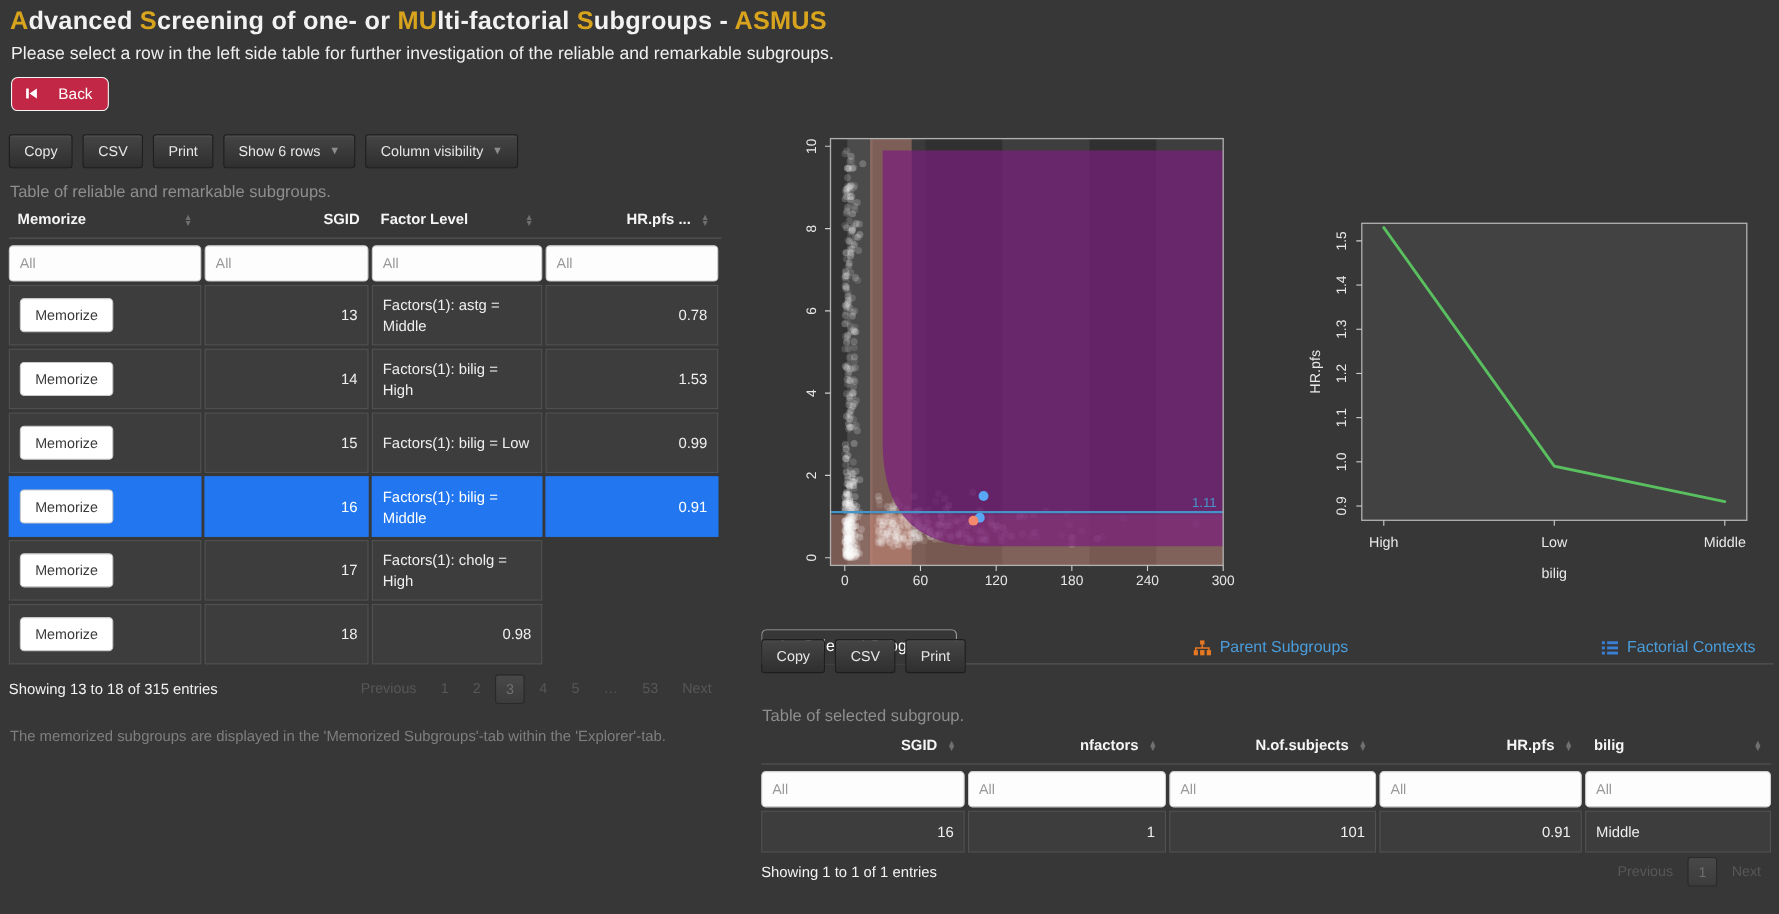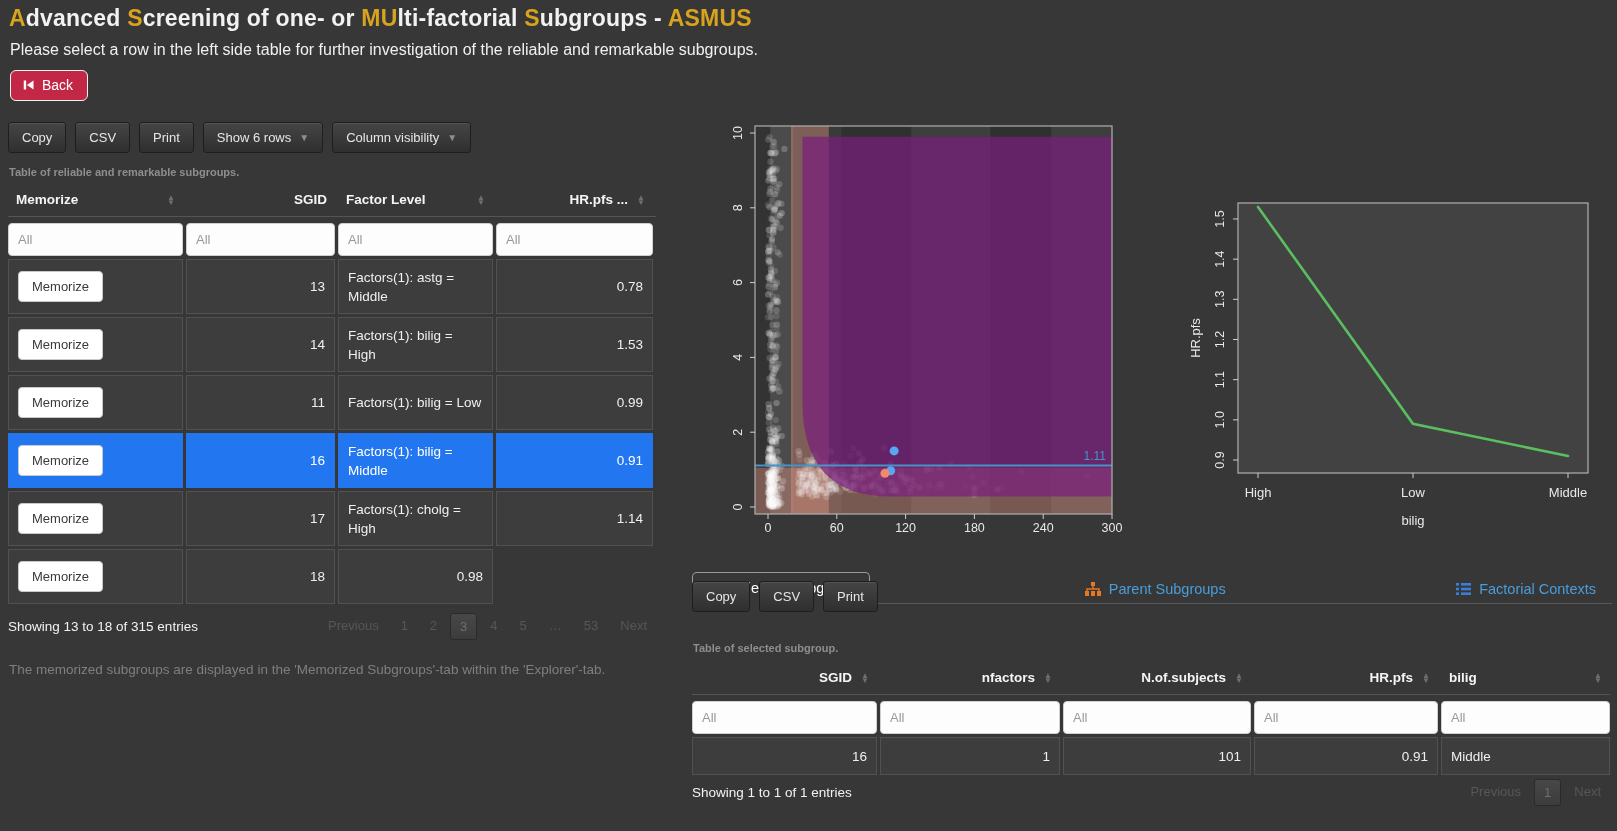--- a/index.html
+++ b/index.html
@@ -10,40 +10,40 @@
     font-family:"Liberation Sans", sans-serif;
     color:#ececec; position:relative;
   }
   .abs { position:absolute; }
 
   
   .title { font-size:23px; font-weight:bold; color:#f2f2f2; letter-spacing:.2px; }
   .title .accent { color:var(--accent,#d9a41d); }
   .subtitle { font-size:16px; color:#f0f0f0; }
   .back-btn {
-    display:inline-flex; align-items:center; gap:7px;
+    display:inline-flex; align-items:center; gap:18px;
     background:var(--back-red,#c22746); color:#fff;
     border:1.5px solid #f4f4f4; border-radius:6px;
     padding:6px 14px 7px 12px; font-size:14px; cursor:pointer;
     font-family:"Liberation Sans", sans-serif;
   }
 
   
   .dt-btn {
     display:inline-flex; align-items:center; gap:8px;
     background:linear-gradient(#454545,#2f2f2f);
     border:1px solid #1e1e1e; border-radius:3px;
     box-shadow:inset 0 1px 0 rgba(255,255,255,.08);
     color:#e6e6e6; font-size:13px; padding:7px 13px; cursor:pointer;
     font-family:"Liberation Sans", sans-serif;
   }
   .dt-btn .caret { color:#8d8d8d; font-size:10px; }
   .toolbar { display:flex; gap:9px; }
 
-  .caption { font-size:11px; color:#8e8e8e;font-weight:bold; }
+  .caption { font-size:15px; color:#8e8e8e; }
   .footnote { font-size:13.5px; color:#7f7f7f; }
 
   
   .grid { display:grid; gap:3px; }
   .hcell { display:flex; align-items:center; font-weight:bold; font-size:13.5px; color:#f5f5f5; padding:6px 8px; }
   .hcell.right { justify-content:flex-end; }
   .sorter { display:inline-flex; flex-direction:column; line-height:5px; font-size:8px; color:#6f6f6f; margin-left:9px; }
   .sorter.faredge { margin-left:auto; }
   .header-row { border-bottom:1px solid #555; padding-bottom:3px; }
   .filter-input {
@@ -166,39 +166,38 @@
           <button class="memorize-btn">Memorize</button>
         </div>
         <div class="cell right">14</div>
         <div class="cell" style="line-height: 19px;">Factors(1): bilig = High</div>
         <div class="cell right">1.53</div>
       </div>
       <div class="grid" style="grid-template-columns: 175px 149px 155px 157px; margin-top: 3px;">
         <div class="cell" style="min-height: 55px;">
           <button class="memorize-btn">Memorize</button>
         </div>
-        <div class="cell right">11</div>
+        <div class="cell right">15</div>
         <div class="cell" style="line-height: 19px;">Factors(1): bilig = Low</div>
         <div class="cell right">0.99</div>
       </div>
       <div class="grid row-selected" style="grid-template-columns: 175px 149px 155px 157px; margin-top: 3px;">
         <div class="cell" style="min-height: 55px;">
           <button class="memorize-btn">Memorize</button>
         </div>
         <div class="cell right">16</div>
         <div class="cell" style="line-height: 19px;">Factors(1): bilig = Middle</div>
         <div class="cell right">0.91</div>
       </div>
       <div class="grid" style="grid-template-columns: 175px 149px 155px 157px; margin-top: 3px;">
         <div class="cell" style="min-height: 55px;">
           <button class="memorize-btn">Memorize</button>
         </div>
         <div class="cell right">17</div>
         <div class="cell" style="line-height: 19px;">Factors(1): cholg = High</div>
-        <div class="cell right">1.14</div>
       </div>
       <div class="grid" style="grid-template-columns: 175px 149px 155px 157px; margin-top: 3px;">
         <div class="cell" style="min-height: 55px;">
           <button class="memorize-btn">Memorize</button>
         </div>
         <div class="cell right">18</div>
         <div class="cell right">0.98</div>
       </div>
     </div>
   <div class="tfoot" style="margin-top:9px;">

